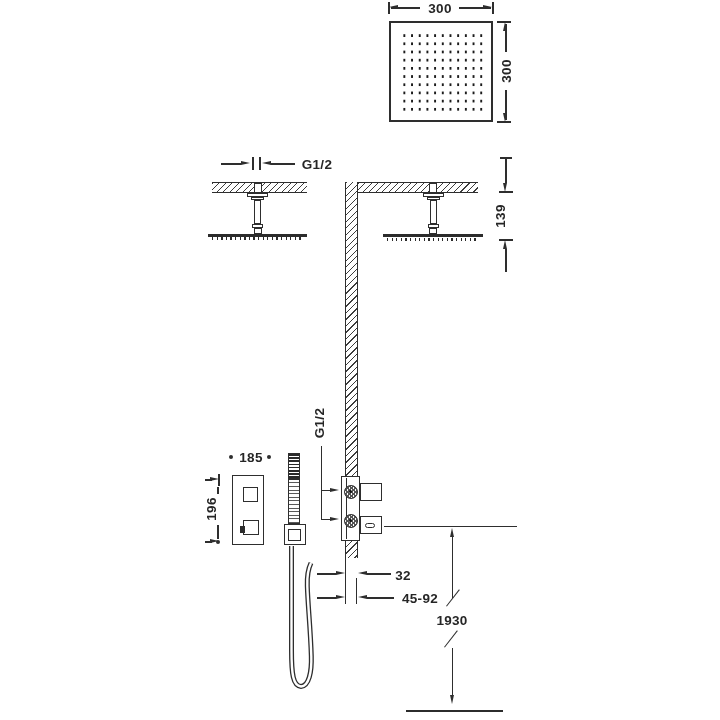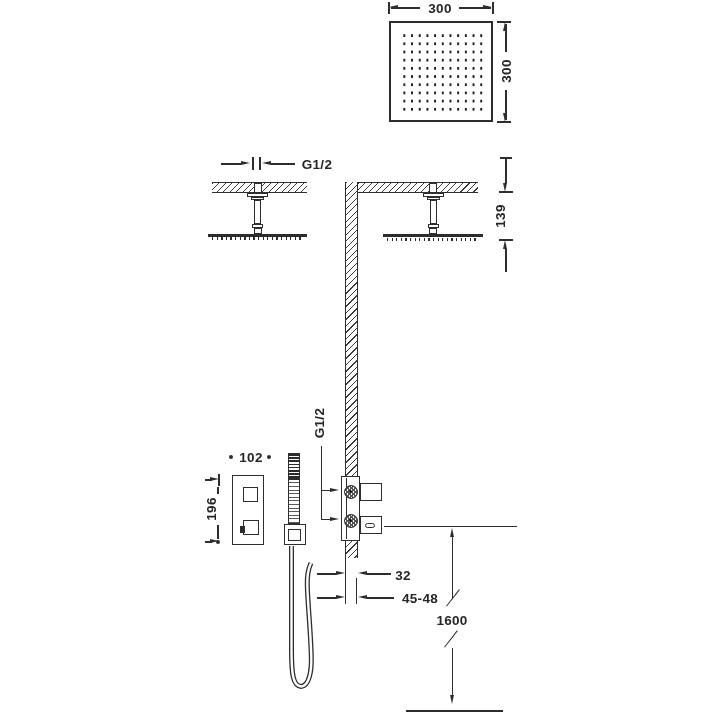--- a/index.html
+++ b/index.html
@@ -100,21 +100,21 @@
   <div class="ar u" style="left:503.4px;top:240px;"></div>
   <div class="vl" style="left:505.4px;top:249px;height:23px;"></div>
 
   <div class="part" style="left:232px;top:475px;width:32px;height:70px;border-width:1.8px;"></div>
   <div class="part" style="left:243px;top:487px;width:15px;height:15px;border-width:1.8px;z-index:3;"></div>
   <div class="part" style="left:243px;top:520px;width:16px;height:15px;border-width:1.8px;z-index:3;"></div>
   <div class="solid" style="left:240px;top:526px;width:4.5px;height:6.5px;z-index:4;"></div>
 
   <div class="dot" style="left:229px;top:454.5px;"></div>
   <div class="dot" style="left:267px;top:454.5px;"></div>
-  <div class="lbl" style="left:251px;top:456.5px;">102</div>
+  <div class="lbl" style="left:251px;top:456.5px;">185</div>
 
   <div class="hl" style="left:205px;top:479.4px;width:7px;"></div>
   <div class="ar r" style="left:210px;top:477.4px;"></div>
   <div class="vl" style="left:218.4px;top:474px;height:12px;"></div>
   <div class="vl" style="left:217.4px;top:487px;height:7px;"></div>
   <div class="lbl rot" style="left:211px;top:509px;">196</div>
   <div class="vl" style="left:217.4px;top:525px;height:14px;"></div>
   <div class="hl" style="left:205px;top:541.4px;width:7px;"></div>
   <div class="ar r" style="left:210px;top:539.4px;"></div>
   <div class="dot" style="left:215.5px;top:540px;"></div>
@@ -153,25 +153,25 @@
   <div class="hl" style="left:317px;top:573.4px;width:19px;"></div>
   <div class="ar r" style="left:336px;top:571.4px;"></div>
   <div class="ar l" style="left:357.5px;top:571.4px;"></div>
   <div class="hl" style="left:366.5px;top:573.4px;width:24px;"></div>
   <div class="lbl" style="left:403px;top:574.5px;">32</div>
 
   <div class="hl" style="left:317px;top:597.4px;width:19px;"></div>
   <div class="ar r" style="left:336px;top:595.4px;"></div>
   <div class="ar l" style="left:357.5px;top:595.4px;"></div>
   <div class="hl" style="left:366.5px;top:597.4px;width:27px;"></div>
-  <div class="lbl" style="left:420px;top:598px;">45-48</div>
+  <div class="lbl" style="left:420px;top:598px;">45-92</div>
 
   <div class="hl" style="left:384px;top:526.4px;width:133px;height:1px;"></div>
   <div class="ar u" style="left:450.4px;top:528px;"></div>
   <div class="vl" style="left:452.4px;top:536px;height:62px;width:1px;"></div>
   <div class="slash" style="left:453px;top:598px;"></div>
-  <div class="lbl" style="left:452px;top:620px;">1600</div>
+  <div class="lbl" style="left:452px;top:620px;">1930</div>
   <div class="slash" style="left:451px;top:639px;"></div>
   <div class="vl" style="left:452.4px;top:648px;height:48px;width:1px;"></div>
   <div class="ar d" style="left:450.4px;top:695px;"></div>
   <div class="solid" style="left:406px;top:709.5px;width:97px;height:2.6px;"></div>
 
 </div>
 
 </body></html>

